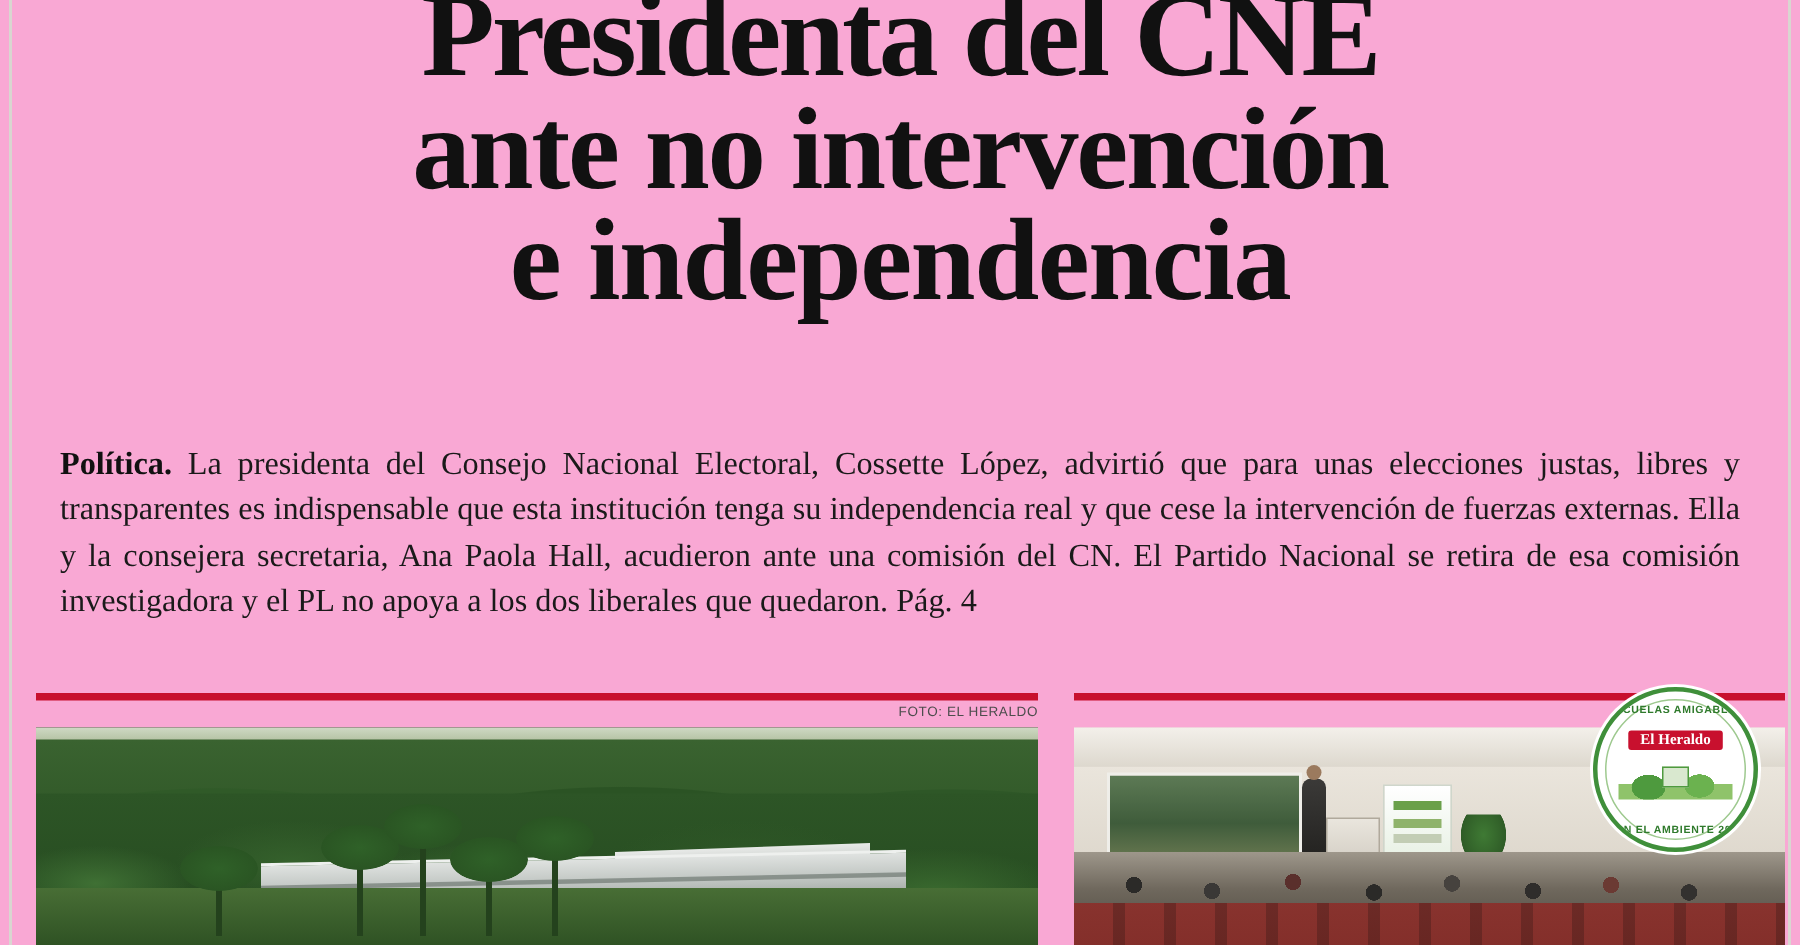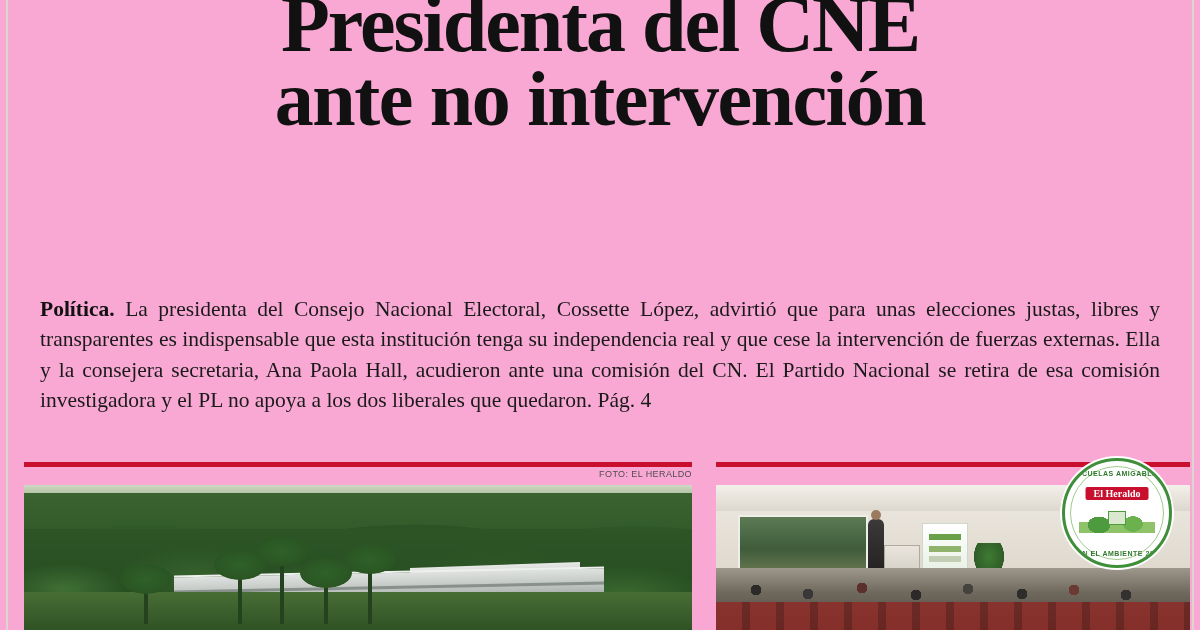--- a/index.html
+++ b/index.html
@@ -398,20 +398,21 @@
 
 <div class="page">
 
   <div class="edge-rule left"></div>
   <div class="edge-rule right"></div>
 
   <div class="headline-block">
     <h1 class="headline">
       <span class="hl-line l1">Presidenta del CNE</span>
       <span class="hl-line l2">ante no intervención</span>
+      <span class="hl-line l3">e independencia</span>
     </h1>
   </div>
 
   <p class="deck">
     <span class="kicker">Política.</span><span> La presidenta del Consejo Nacional Electoral, Cossette López, advirtió que para unas elecciones justas, libres y transparentes es indispensable que esta institución tenga su independencia real y que cese la intervención de fuerzas externas. Ella y la consejera secretaria, Ana Paola Hall, acudieron ante una comisión del CN. El Partido Nacional se retira de esa comisión investigadora y el PL no apoya a los dos liberales que quedaron. Pág. 4</span>
   </p>
 
   <div class="photo-row">
 
     <div class="photo-col left">

